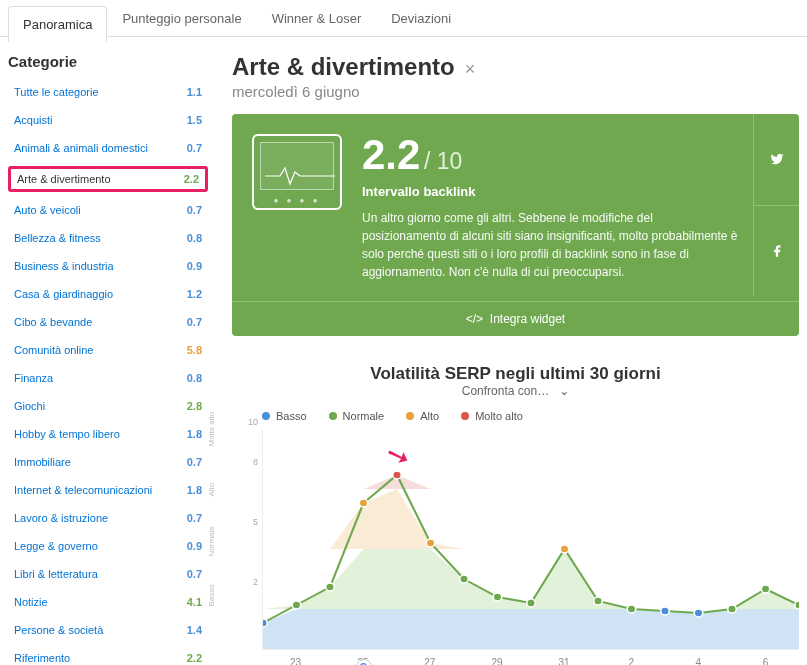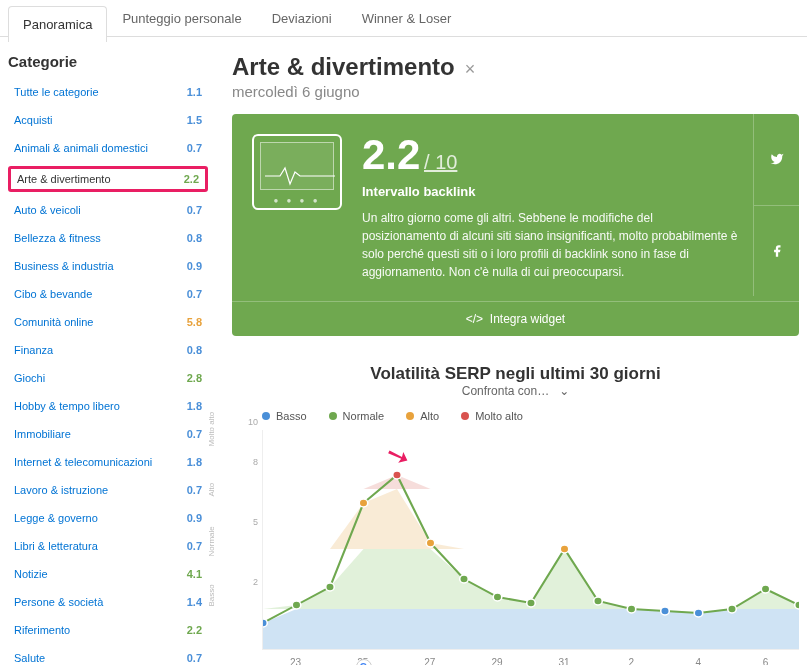--- a/index.html
+++ b/index.html
@@ -21,21 +21,21 @@
 .title-close { color: #999; font-size: 18px; cursor: pointer; }
 .subtitle { color: #888; font-size: 15px; margin-top: 2px; margin-bottom: 14px; }
 .green-box { background: #6fa84f; color: #fff; border-radius: 4px; position: relative; }
 .gb-inner { display: flex; padding: 20px 60px 20px 20px; gap: 20px; }
 .monitor { width: 90px; height: 76px; border: 2px solid #fff; border-radius: 6px; position: relative; flex-shrink: 0; }
 .monitor-screen { position: absolute; top: 6px; left: 6px; right: 6px; bottom: 18px; border: 1px solid rgba(255,255,255,0.5); background: rgba(255,255,255,0.08); }
 .monitor-dots { position: absolute; bottom: 3px; left: 0; right: 0; text-align: center; font-size: 8px; letter-spacing: 3px; color: rgba(255,255,255,0.7); }
 .pulse { position:absolute; top:50%; left:5%; right:5%; height:1px; }
 .pulse svg { overflow: visible; }
 .score-big { font-size: 42px; font-weight: 700; line-height: 1; }
-.score-outof { font-size: 20px; opacity: 0.8; font-weight: 400; text-decoration: underline; }
+.score-outof { font-size: 23px; opacity: 0.8; font-weight: 400; }
 .interval { font-size: 13px; margin-top: 8px; font-weight: 600; }
 .desc { font-size: 12px; margin-top: 10px; line-height: 1.5; opacity: 0.95; }
 .social { position: absolute; right: 0; top: 0; bottom: 40px; width: 46px; display: flex; flex-direction: column; border-left: 1px solid rgba(255,255,255,0.25); }
 .social-btn { flex: 1; display: flex; align-items: center; justify-content: center; color: #fff; font-weight: 700; cursor: pointer; border-bottom: 1px solid rgba(255,255,255,0.25); }
 .social-btn:last-child { border-bottom: none; }
 .widget-bar { border-top: 1px solid rgba(255,255,255,0.25); text-align: center; padding: 10px; font-size: 12px; cursor: pointer; }
 .chart-section { margin-top: 28px; }
 .chart-header { display: flex; justify-content: space-between; align-items: center; margin-bottom: 12px; flex-direction: column; }
 .chart-header h2 { font-size: 17px; font-weight: 700; color: #333; }
 .compare { font-size: 12px; color: #666; cursor: pointer; }
@@ -54,22 +54,22 @@
 .arrow { position: absolute; color: #e91e63; font-size: 28px; transform: rotate(-20deg); pointer-events: none; }
 .g-marker { position: absolute; width:16px; height:16px; border-radius:50%; background:#fff; border:1px solid #ccc; display:flex; align-items:center; justify-content:center; font-size:10px; font-weight:700; }
 .g-marker span.g1{color:#4285F4}
 </style>
 </head>
 <body>
 
 <div class="tabs" id="tabs">
     <div class="tab active">Panoramica</div>
     <div class="tab">Punteggio personale</div>
+    <div class="tab">Winner &amp; Loser</div>
     <div class="tab">Deviazioni</div>
-    <div class="tab">Winner &amp; Loser</div>
   </div>
 
 <div class="main">
   <div class="sidebar">
     <h3>Categorie</h3>
     <div id="cat-list">
         <div class="cat-row">
           <span class="cat-name">Tutte le categorie</span>
           <span class="cat-score" style="color: rgb(74, 143, 216);">1.1</span>
         </div>
@@ -89,20 +89,24 @@
           <span class="cat-name">Auto &amp; veicoli</span>
           <span class="cat-score" style="color: rgb(74, 143, 216);">0.7</span>
         </div>
         <div class="cat-row">
           <span class="cat-name">Bellezza &amp; fitness</span>
           <span class="cat-score" style="color: rgb(74, 143, 216);">0.8</span>
         </div>
         <div class="cat-row">
           <span class="cat-name">Business &amp; industria</span>
           <span class="cat-score" style="color: rgb(74, 143, 216);">0.9</span>
+        </div>
+        <div class="cat-row">
+          <span class="cat-name">Casa &amp; giardinaggio</span>
+          <span class="cat-score" style="color: rgb(74, 143, 216);">1.2</span>
         </div>
         <div class="cat-row">
           <span class="cat-name">Cibo &amp; bevande</span>
           <span class="cat-score" style="color: rgb(74, 143, 216);">0.7</span>
         </div>
         <div class="cat-row">
           <span class="cat-name">Comunità online</span>
           <span class="cat-score" style="color: rgb(232, 162, 60);">5.8</span>
         </div>
         <div class="cat-row">

